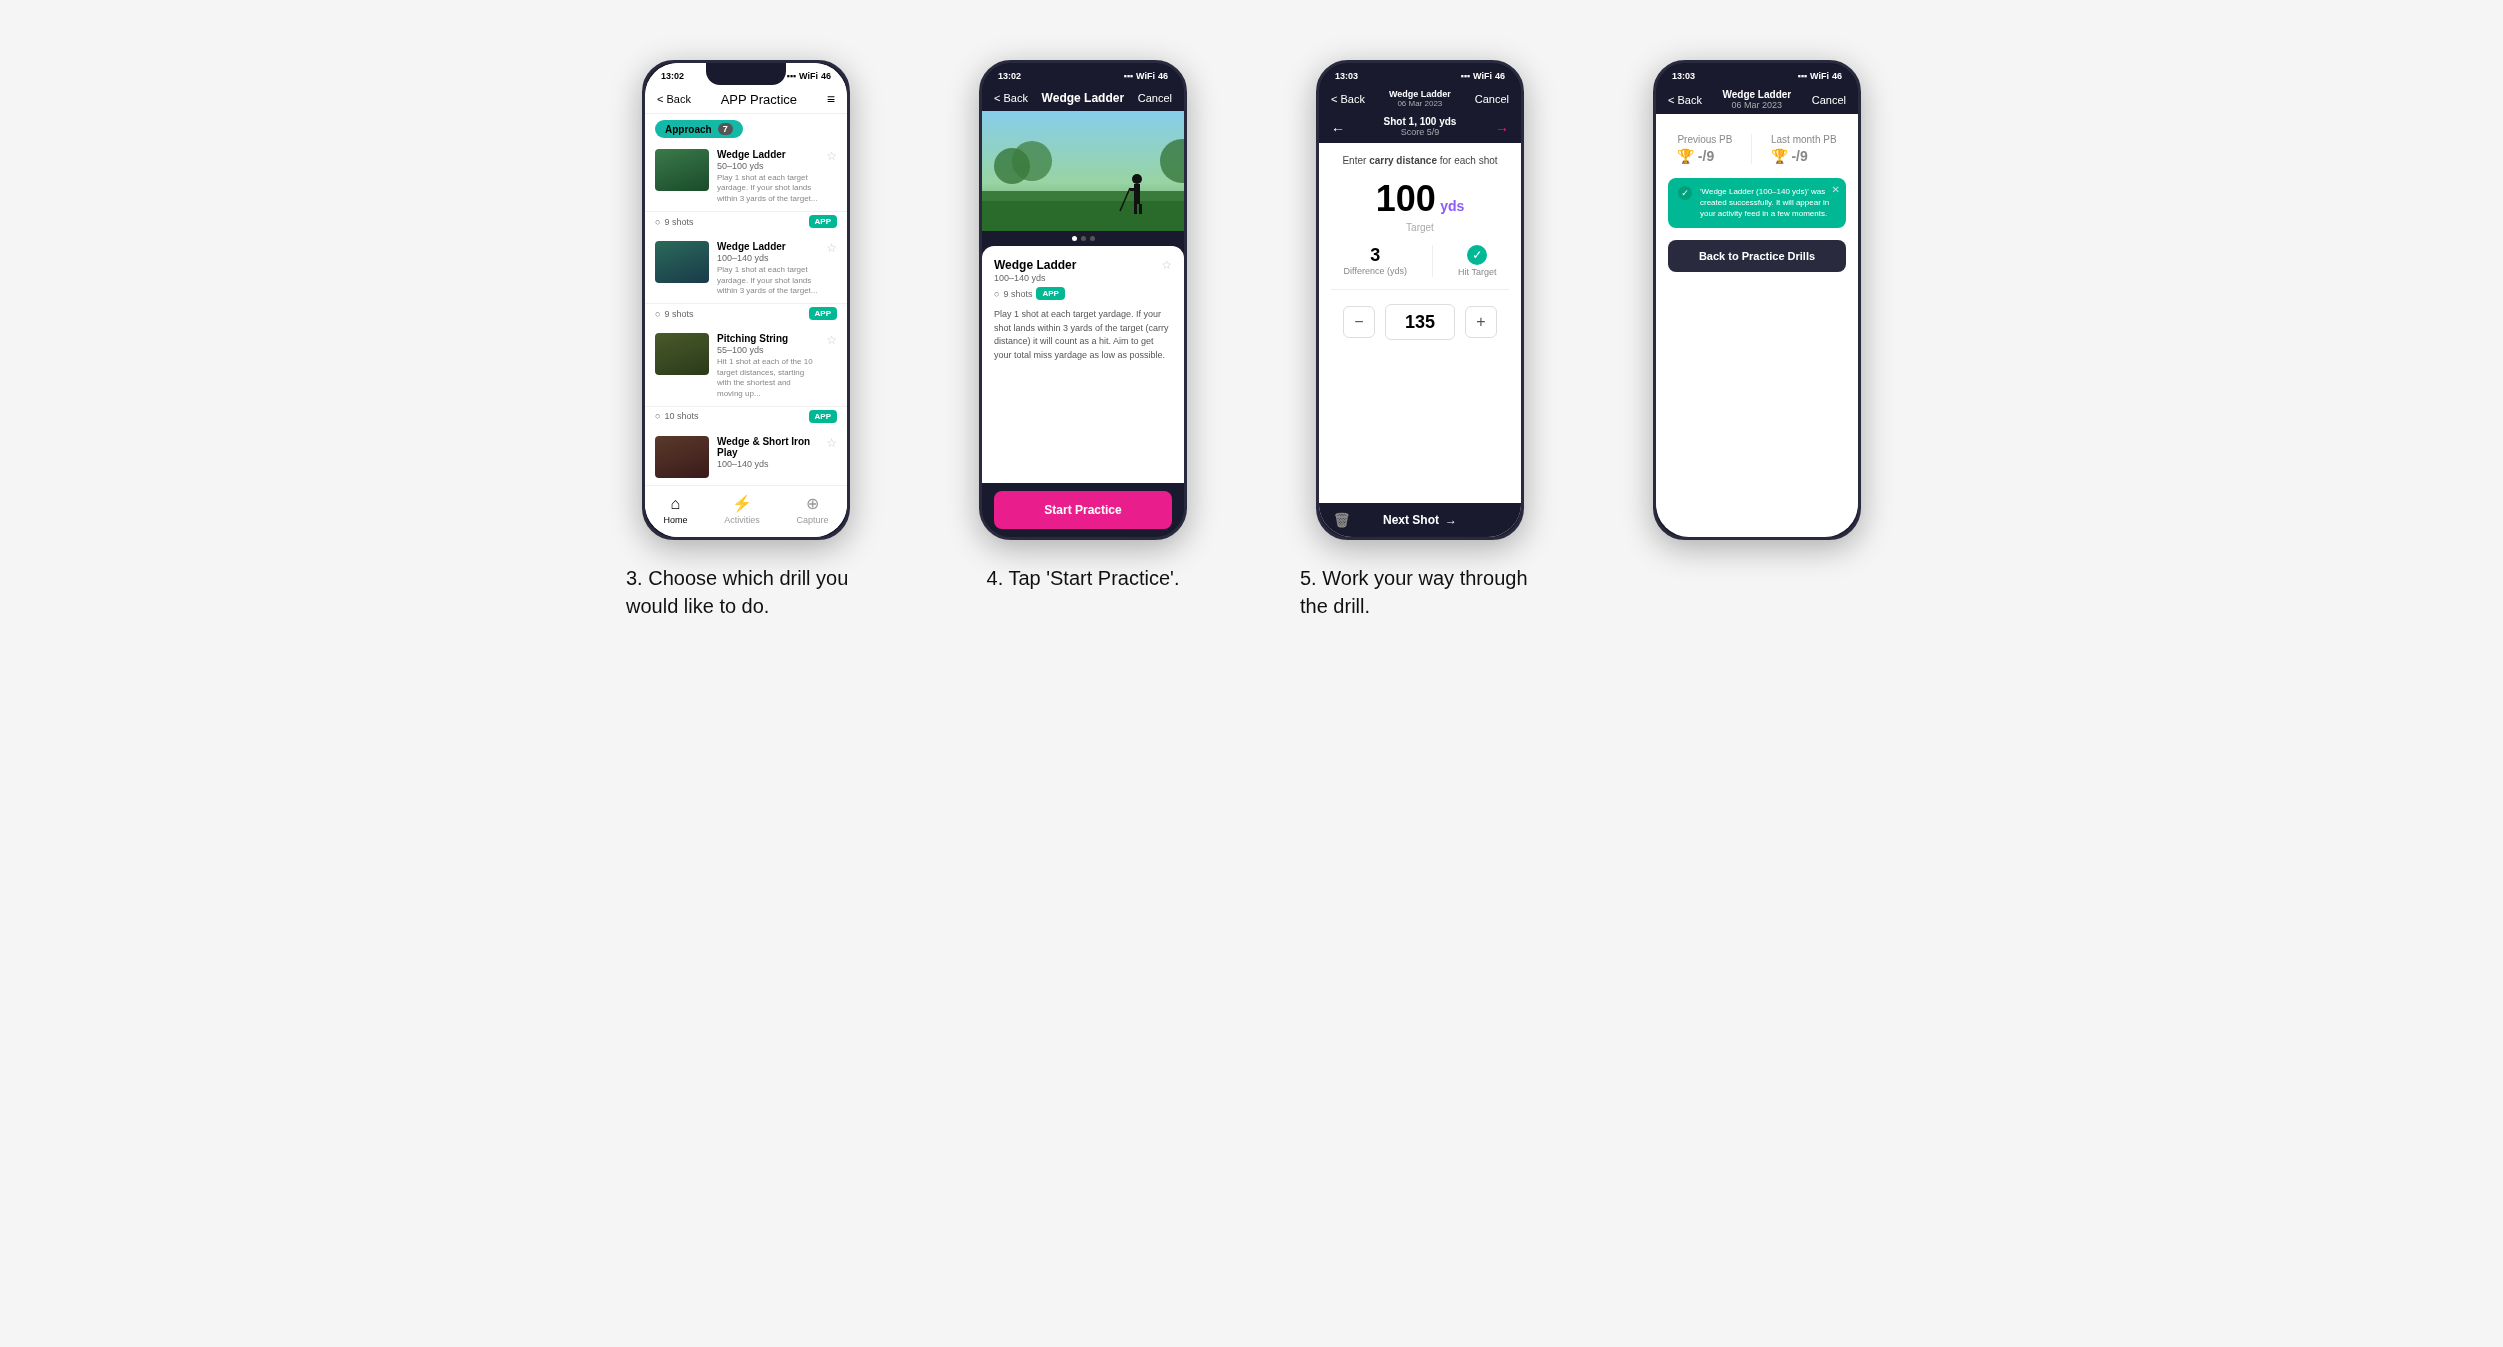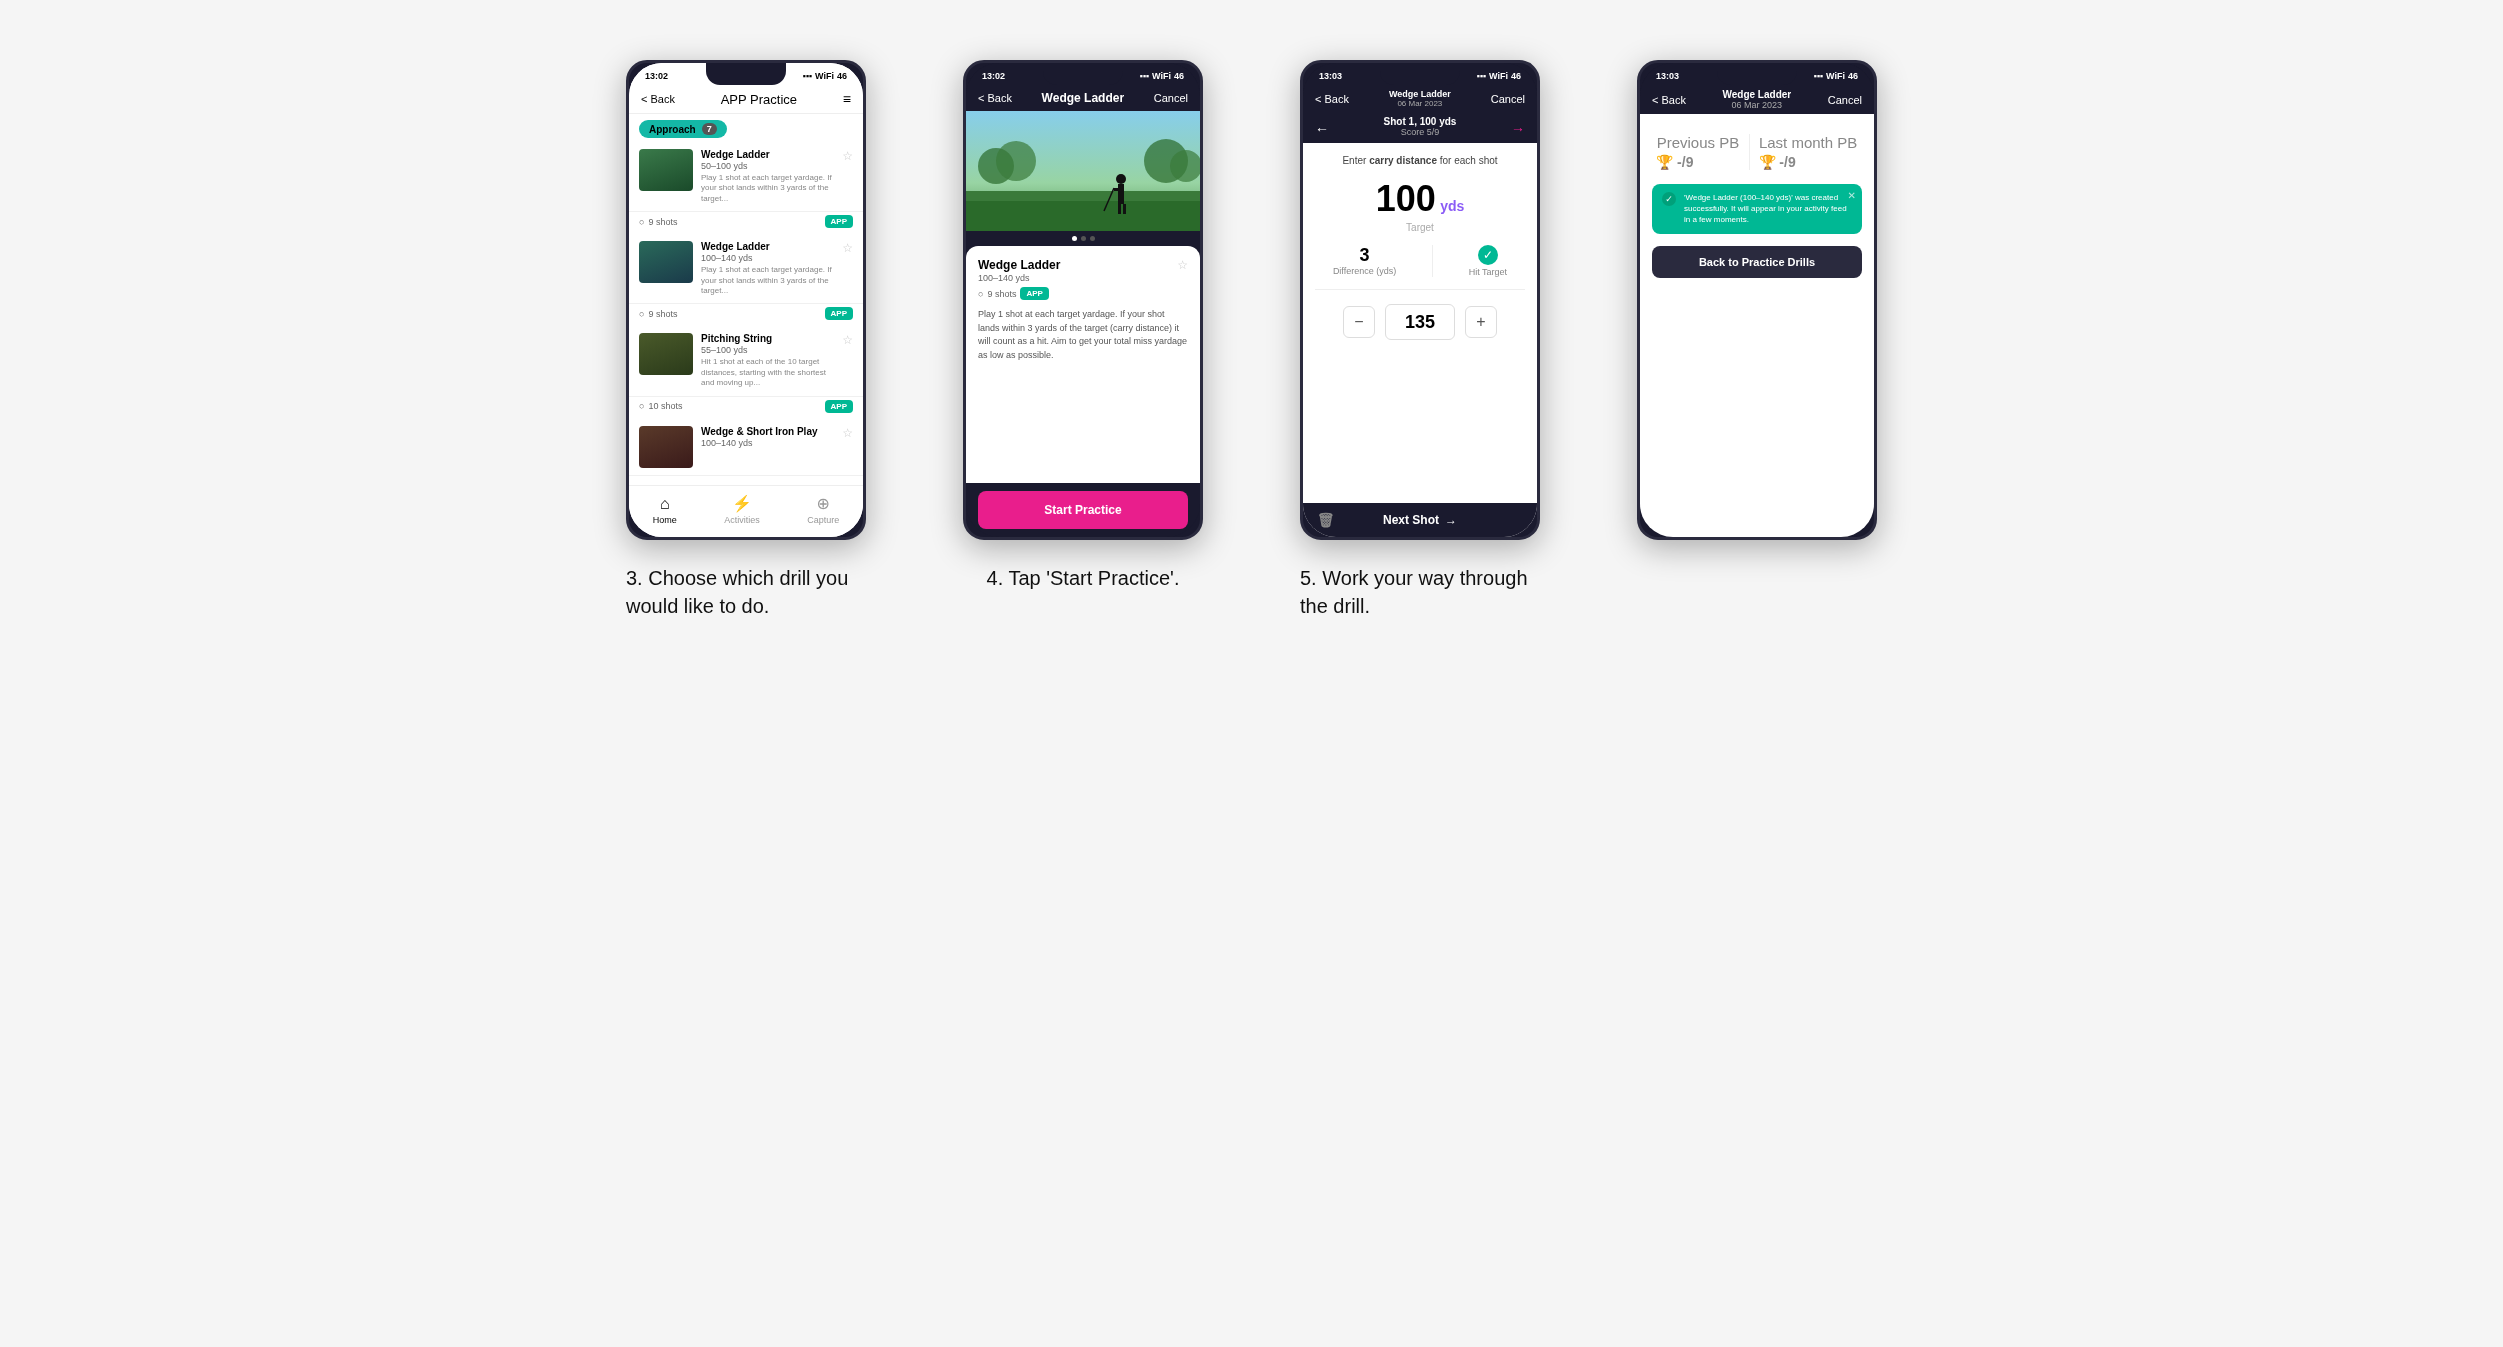--- a/index.html
+++ b/index.html
@@ -19,24 +19,24 @@
       max-width: 1300px;
       width: 100%;
     }
     .phone-section {
       display: flex;
       flex-direction: column;
       align-items: center;
       flex: 1;
     }
     .phone-frame {
-      width: 240px;
+      width: 208px;
       height: 480px;
       background: #1a1a2e;
-      border-radius: 21px;
+      border-radius: 32px;
       border: 3px solid #2a2a3e;
       position: relative;
       overflow: hidden;
       box-shadow: 0 8px 32px rgba(0,0,0,0.3);
     }
     .phone-notch {
       position: absolute;
       top: 0;
       left: 50%;
       transform: translateX(-50%);
@@ -457,21 +457,21 @@
     .pb-row {
       display: flex;
       justify-content: space-around;
       width: 100%;
       margin: 8px 0;
     }
     .pb-item {
       text-align: center;
     }
     .pb-title {
-      font-size: 15px;
+      font-size: 10px;
       color: #888;
       margin-bottom: 3px;
     }
     .pb-val {
       display: flex;
       align-items: center;
       gap: 3px;
       font-size: 14px;
       font-weight: 700;
       color: #888;

